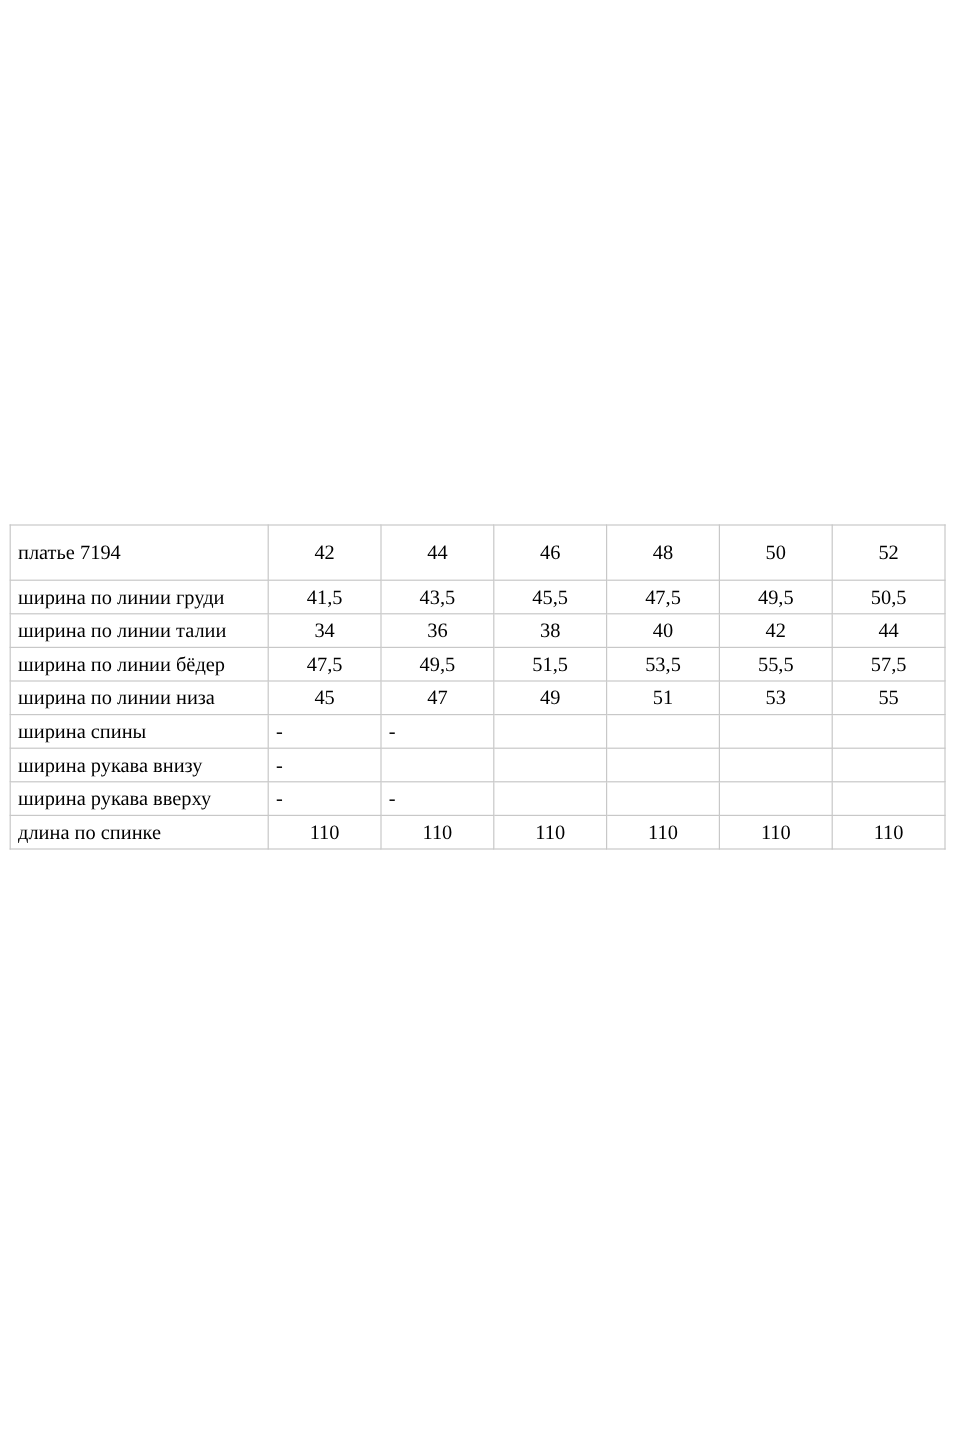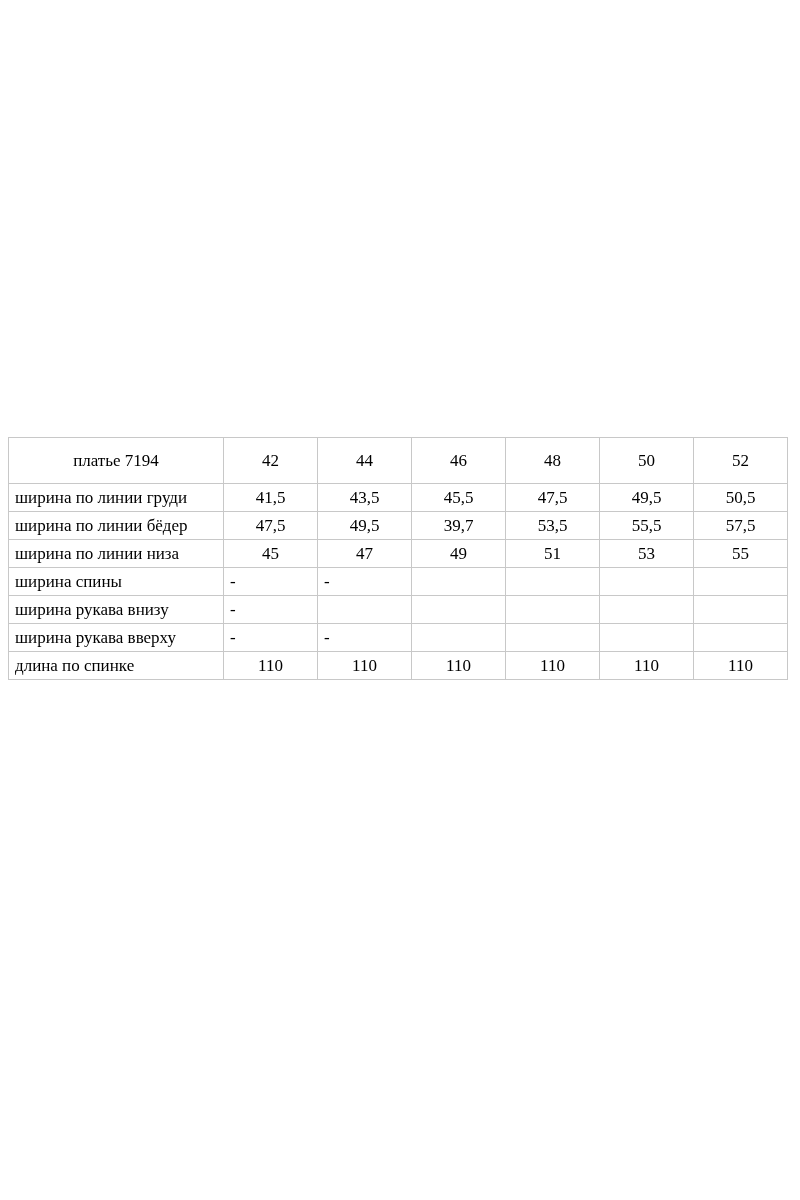--- a/index.html
+++ b/index.html
@@ -52,21 +52,21 @@
   table.size-table tr.head-row td,
   table.size-table tr.head-row th {
     height: 46px;
   }
 
   td.label {
     text-align: left;
   }
 
   td.title {
-    text-align: center;
+    text-align: left;
     font-size: 17px;
   }
 
   td.size-head {
     text-align: center;
     font-size: 18px;
   }
 
   td.value {
     text-align: center;
@@ -118,26 +118,35 @@
       <tr>
         <td class="label">ширина по линии груди</td>
         <td class="value">41,5</td>
         <td class="value">43,5</td>
         <td class="value">45,5</td>
         <td class="value">47,5</td>
         <td class="value">49,5</td>
         <td class="value">50,5</td>
       </tr>
 
+      <tr>
+        <td class="label">ширина по линии талии</td>
+        <td class="value">34</td>
+        <td class="value">36</td>
+        <td class="value">38</td>
+        <td class="value">40</td>
+        <td class="value">42</td>
+        <td class="value">44</td>
+      </tr>
 
       <tr>
         <td class="label">ширина по линии бёдер</td>
         <td class="value">47,5</td>
         <td class="value">49,5</td>
-        <td class="value">39,7</td>
+        <td class="value">51,5</td>
         <td class="value">53,5</td>
         <td class="value">55,5</td>
         <td class="value">57,5</td>
       </tr>
 
       <tr>
         <td class="label">ширина по линии низа</td>
         <td class="value">45</td>
         <td class="value">47</td>
         <td class="value">49</td>

